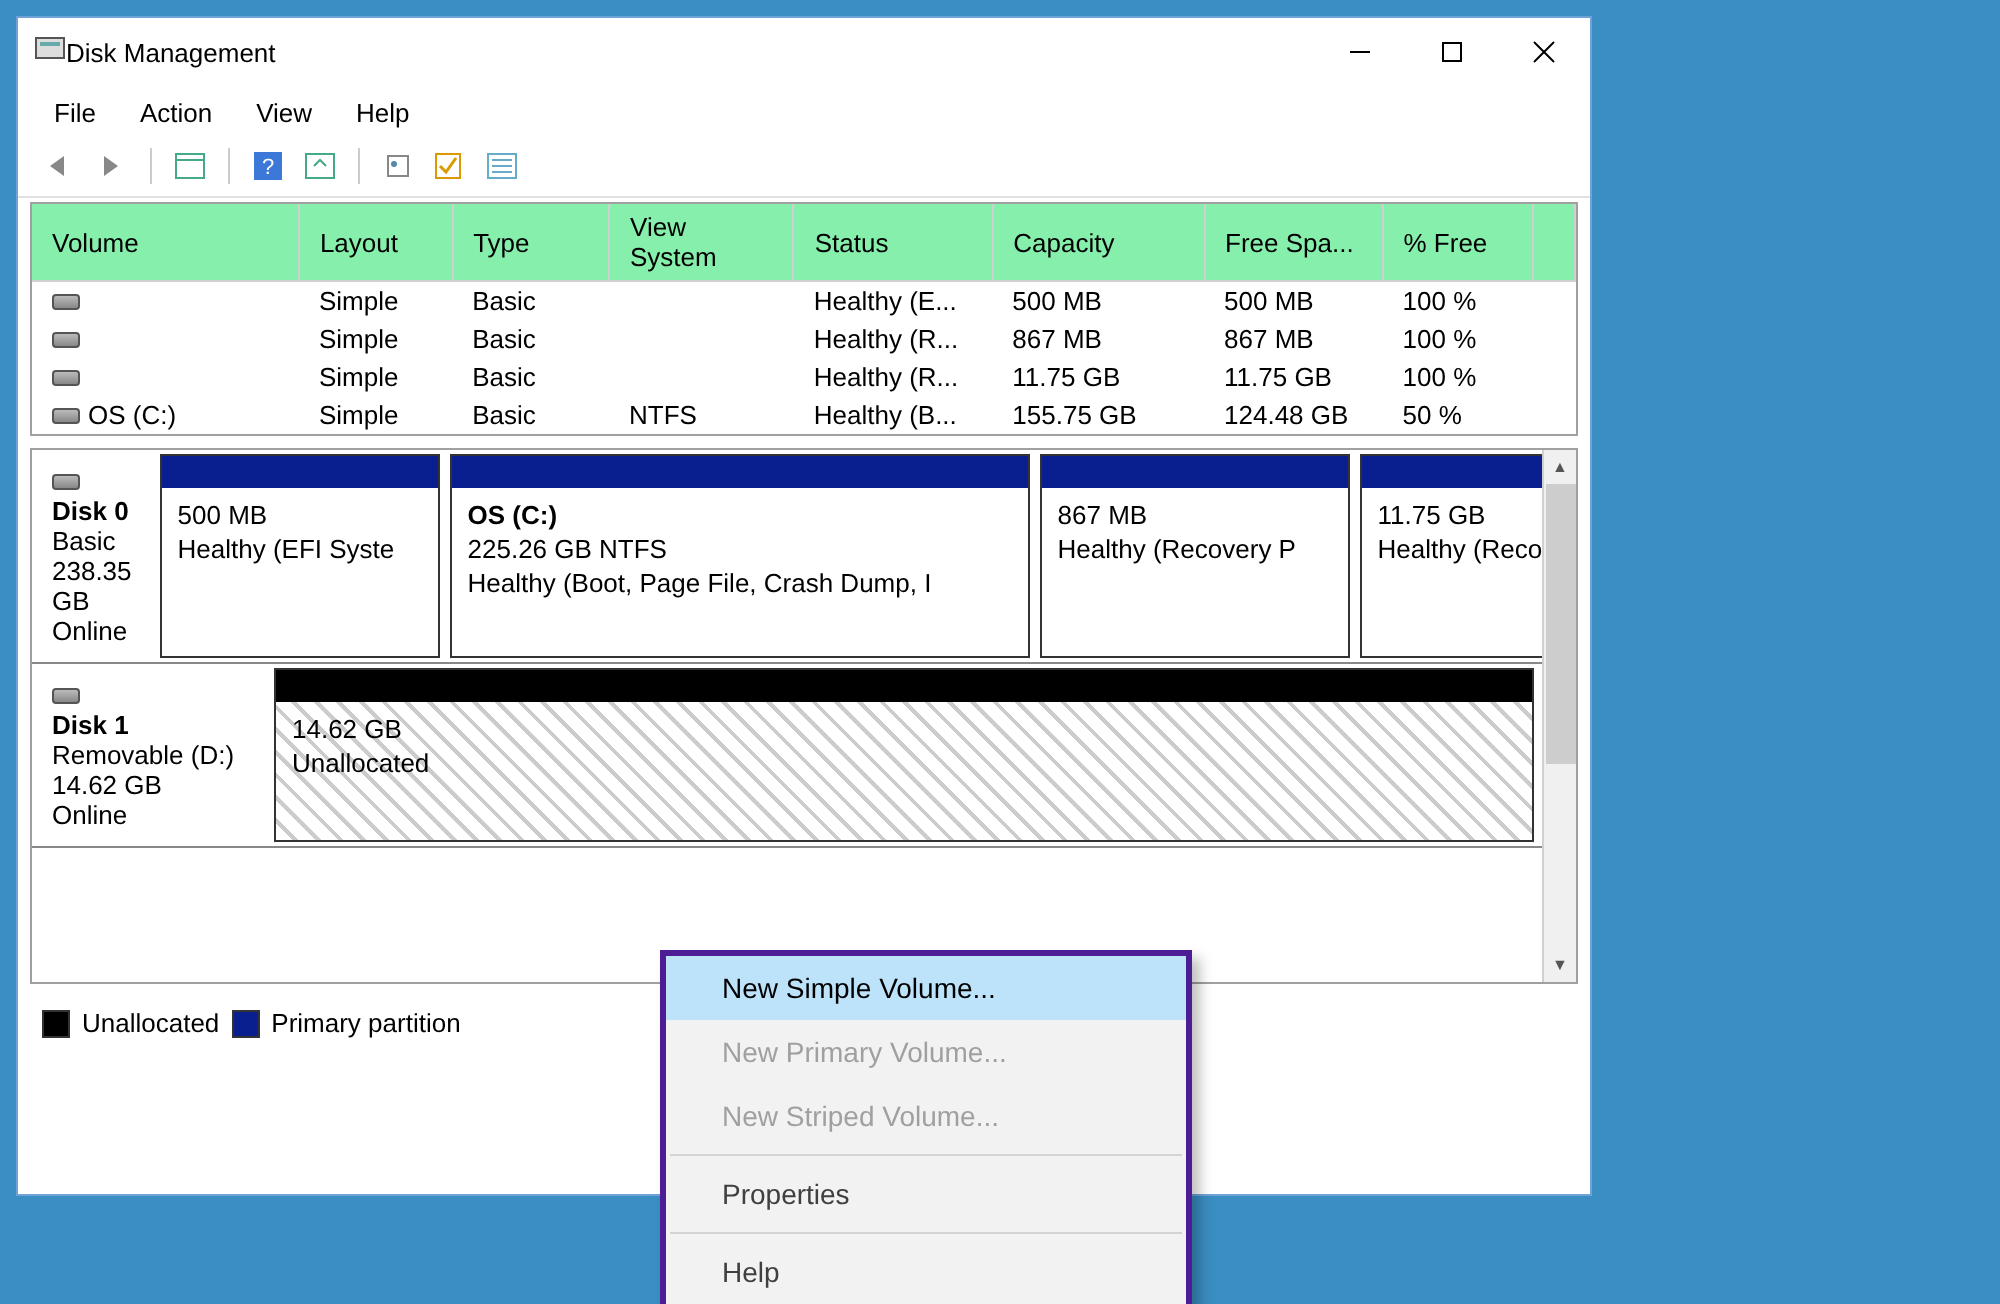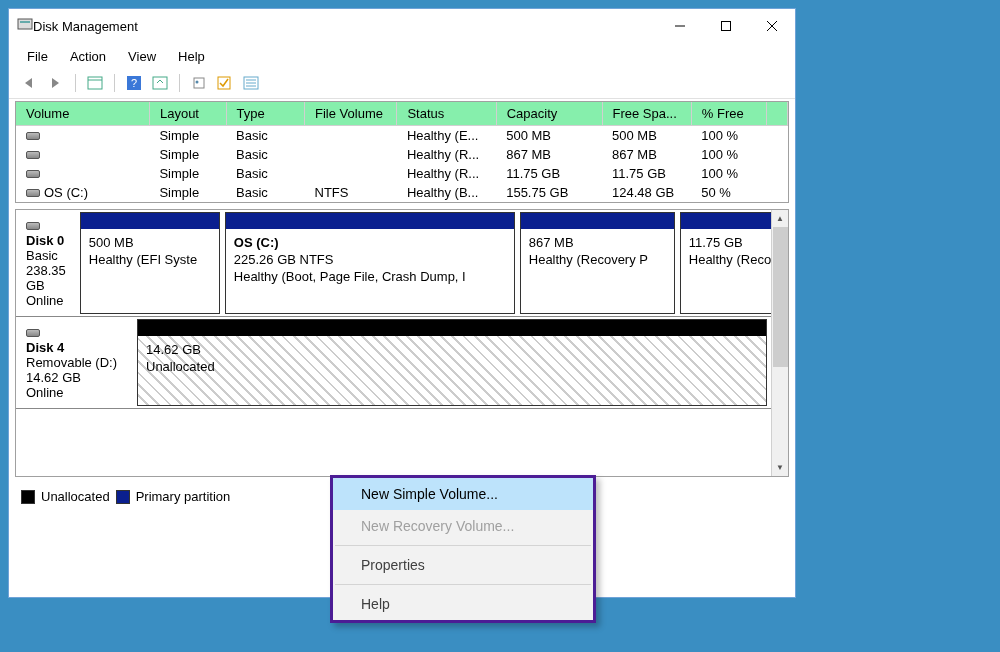--- a/index.html
+++ b/index.html
@@ -147,21 +147,21 @@
           <col style="width:125px">
           <col style="width:95px">
           <col style="width:90px">
           <col>
         </colgroup>
       <thead>
         <tr class="thead-row">
           <th>Volume</th>
           <th>Layout</th>
           <th>Type</th>
-          <th>File Volume</th>
+          <th>View System</th>
           <th>Status</th>
           <th>Capacity</th>
           <th>Free Spa...</th>
           <th>% Free</th>
           <th></th>
         </tr>
       </thead>
       <tbody id="vol-body">
           <tr>
             <td><span class="drive-ico"></span></td>
@@ -228,21 +228,21 @@
               <div class="cap"></div>
               <div class="body">867 MB<br>Healthy (Recovery P</div>
             </div>
             <div class="part" style="width: 200px;">
               <div class="cap"></div>
               <div class="body">11.75 GB<br>Healthy (Recovery Partition)</div>
             </div>
           </div>
         </div>
         <div class="disk-row">
-          <div class="disk-header"><span class="drive-ico"></span><b>Disk 4</b>Removable (D:)<br>14.62 GB<br>Online</div>
+          <div class="disk-header"><span class="drive-ico"></span><b>Disk 1</b>Removable (D:)<br>14.62 GB<br>Online</div>
           <div class="disk-parts">
             <div class="part" style="width: 630px;">
               <div class="cap black"></div>
               <div class="body unalloc-body">14.62 GB<br>Unallocated</div>
             </div>
           </div>
         </div>
       </div>
     <div class="scroll-track">
       <div class="scroll-btn">▲</div>
@@ -254,18 +254,19 @@
   <div class="legend">
     <span class="swatch" style="background:#000"></span>
     <span>Unallocated</span>
     <span class="swatch" style="background:#0a1f8f"></span>
     <span>Primary partition</span>
   </div>
 </div>
 
 <div class="context-menu">
   <div class="cm-item enabled selected">New Simple Volume...</div>
-  <div class="cm-item">New Recovery Volume...</div>
+  <div class="cm-item">New Primary Volume...</div>
+  <div class="cm-item">New Striped Volume...</div>
   <div class="cm-sep"></div>
   <div class="cm-item enabled">Properties</div>
   <div class="cm-sep"></div>
   <div class="cm-item enabled">Help</div>
 </div>
 
 </body></html>

